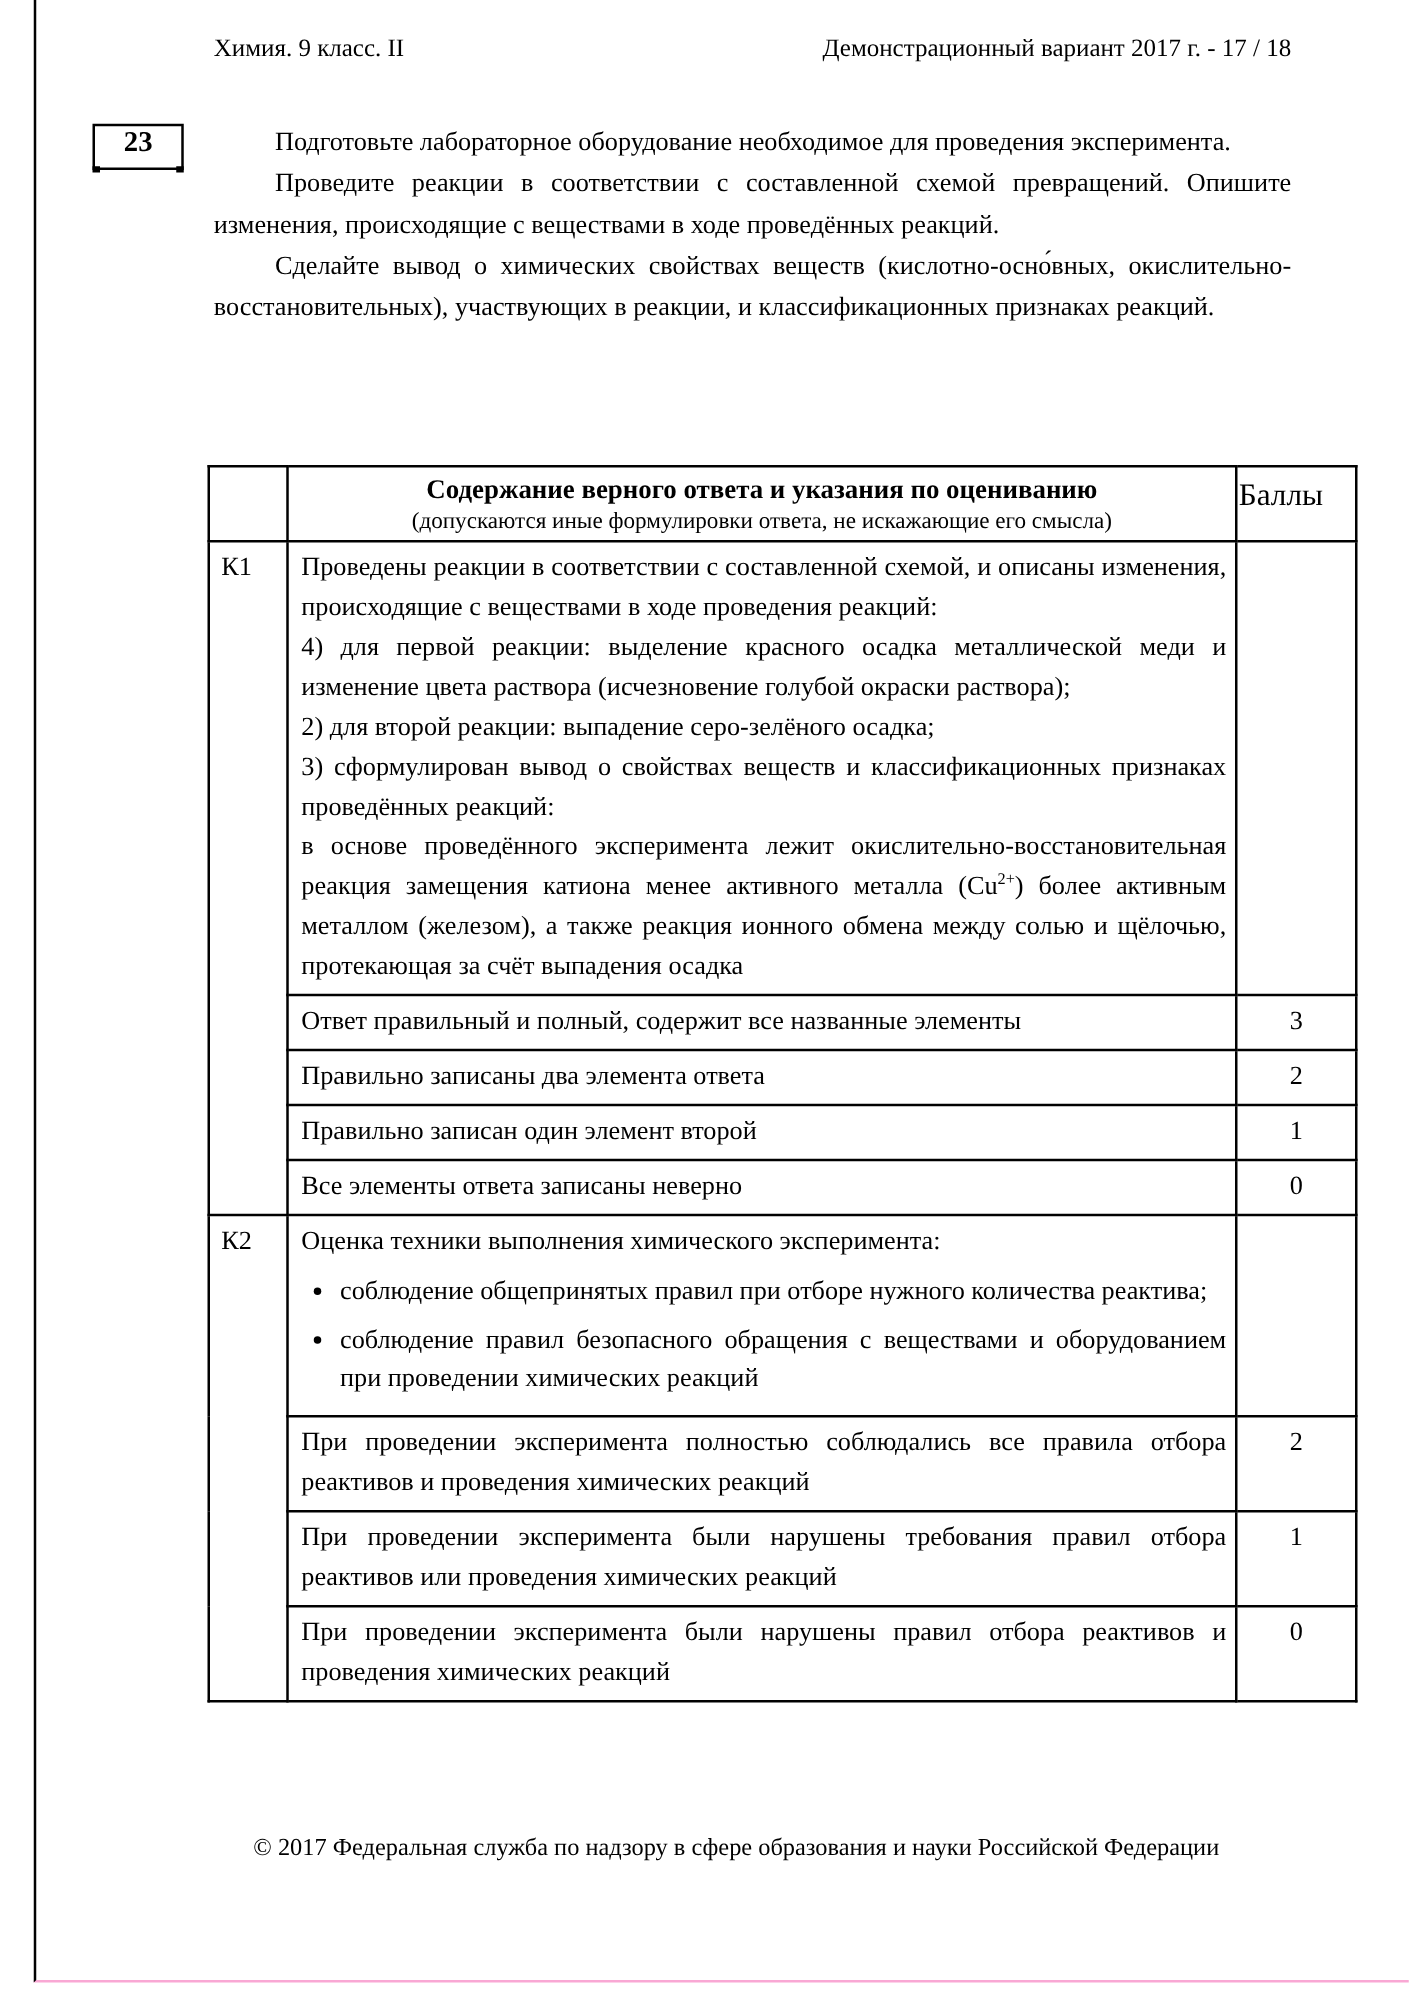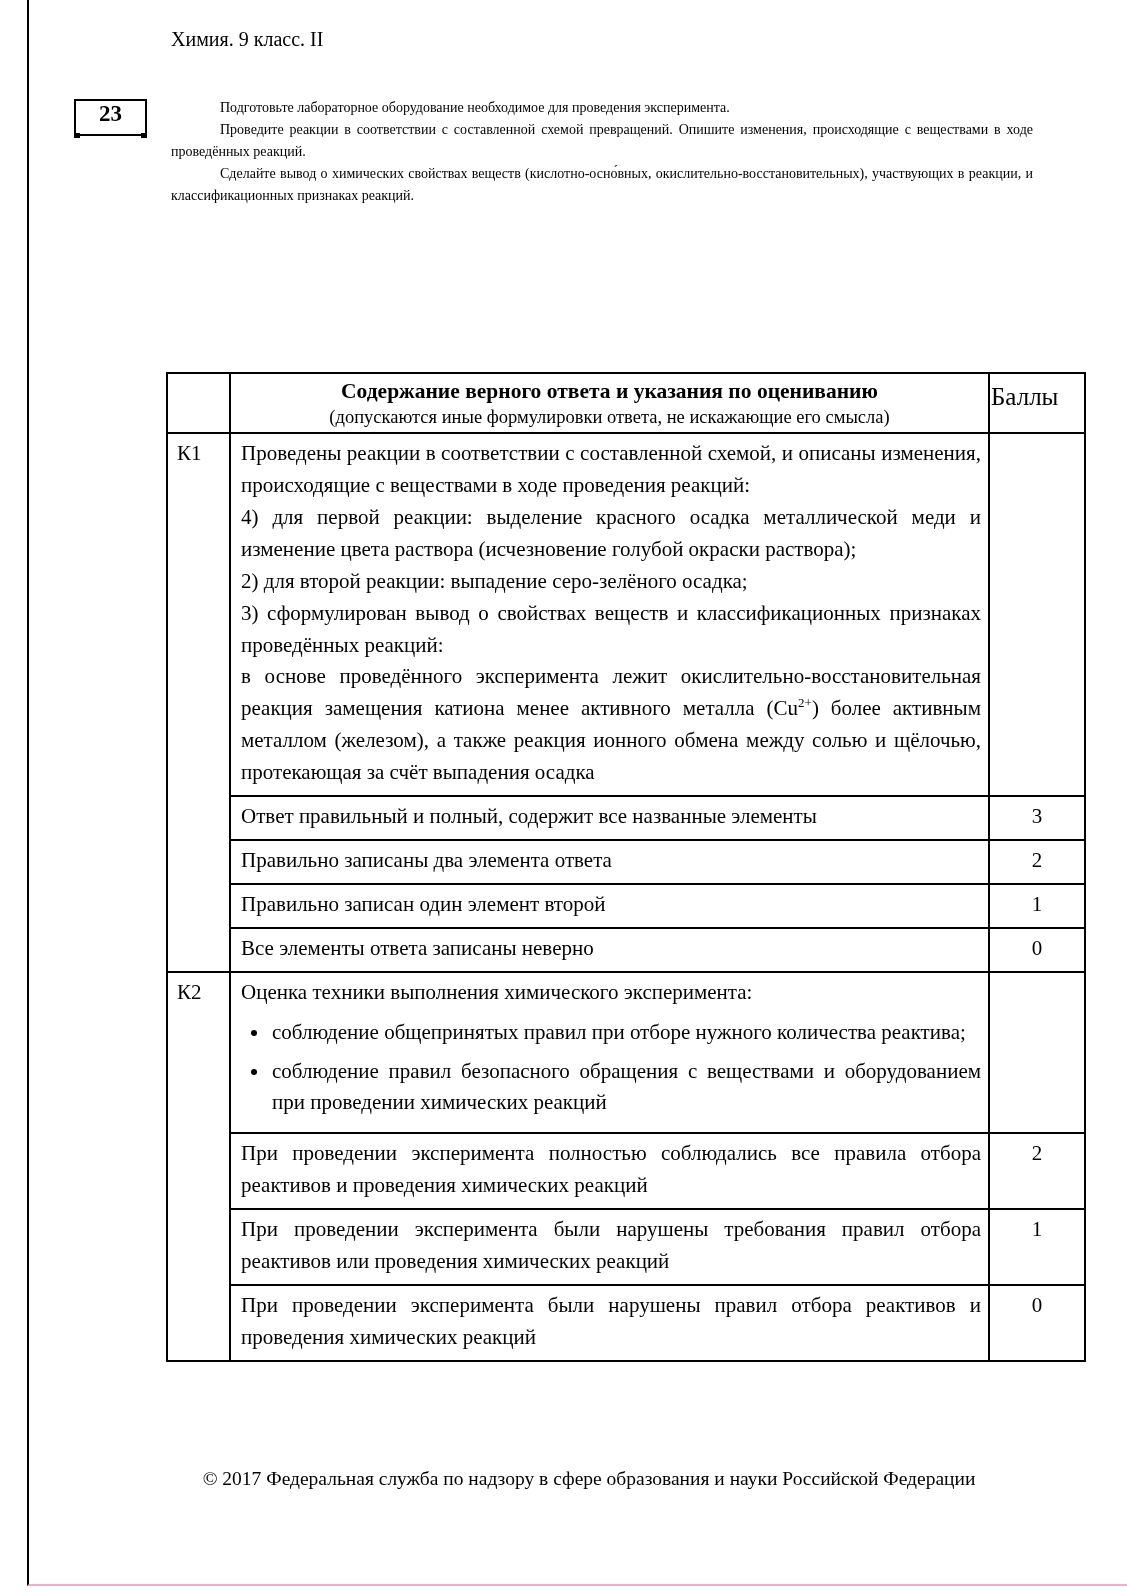--- a/index.html
+++ b/index.html
@@ -58,21 +58,21 @@
     position: absolute;
     bottom: -4px;
     width: 6px;
     height: 5px;
     background: #000;
   }
   .task-number-box::before { left: -2px; }
   .task-number-box::after { right: -2px; }
   .p {
     margin: 0;
-    font-size: 14px;
+    font-size: 21px;
     line-height: 1.57;
     text-align: justify;
     text-indent: 49px;
   }
   .rubric {
     position: absolute;
     top: 372px;
     left: 137px;
   }
   table.rubric-table {
@@ -147,20 +147,21 @@
     font-size: 19.5px;
   }
 </style>
 </head>
 <body>
 
 <div class="page">
 
   <div class="header">
     <span>Химия. 9 класс. II</span>
+    <span>Демонстрационный вариант 2017 г. - 17 / 18</span>
   </div>
 
   <div class="task">
     <div class="task-number-box">
       <span>23</span>
     </div>
     <p class="p">Подготовьте лабораторное оборудование необходимое для проведения эксперимента.</p>
     <p class="p">Проведите реакции в соответствии с составленной схемой превращений. Опишите изменения, происходящие с веществами в ходе проведённых реакций.</p>
     <p class="p">Сделайте вывод о химических свойствах веществ (кислотно-осно́вных, окислительно-восстановительных), участвующих в реакции, и классификационных признаках реакций.</p>
   </div>

